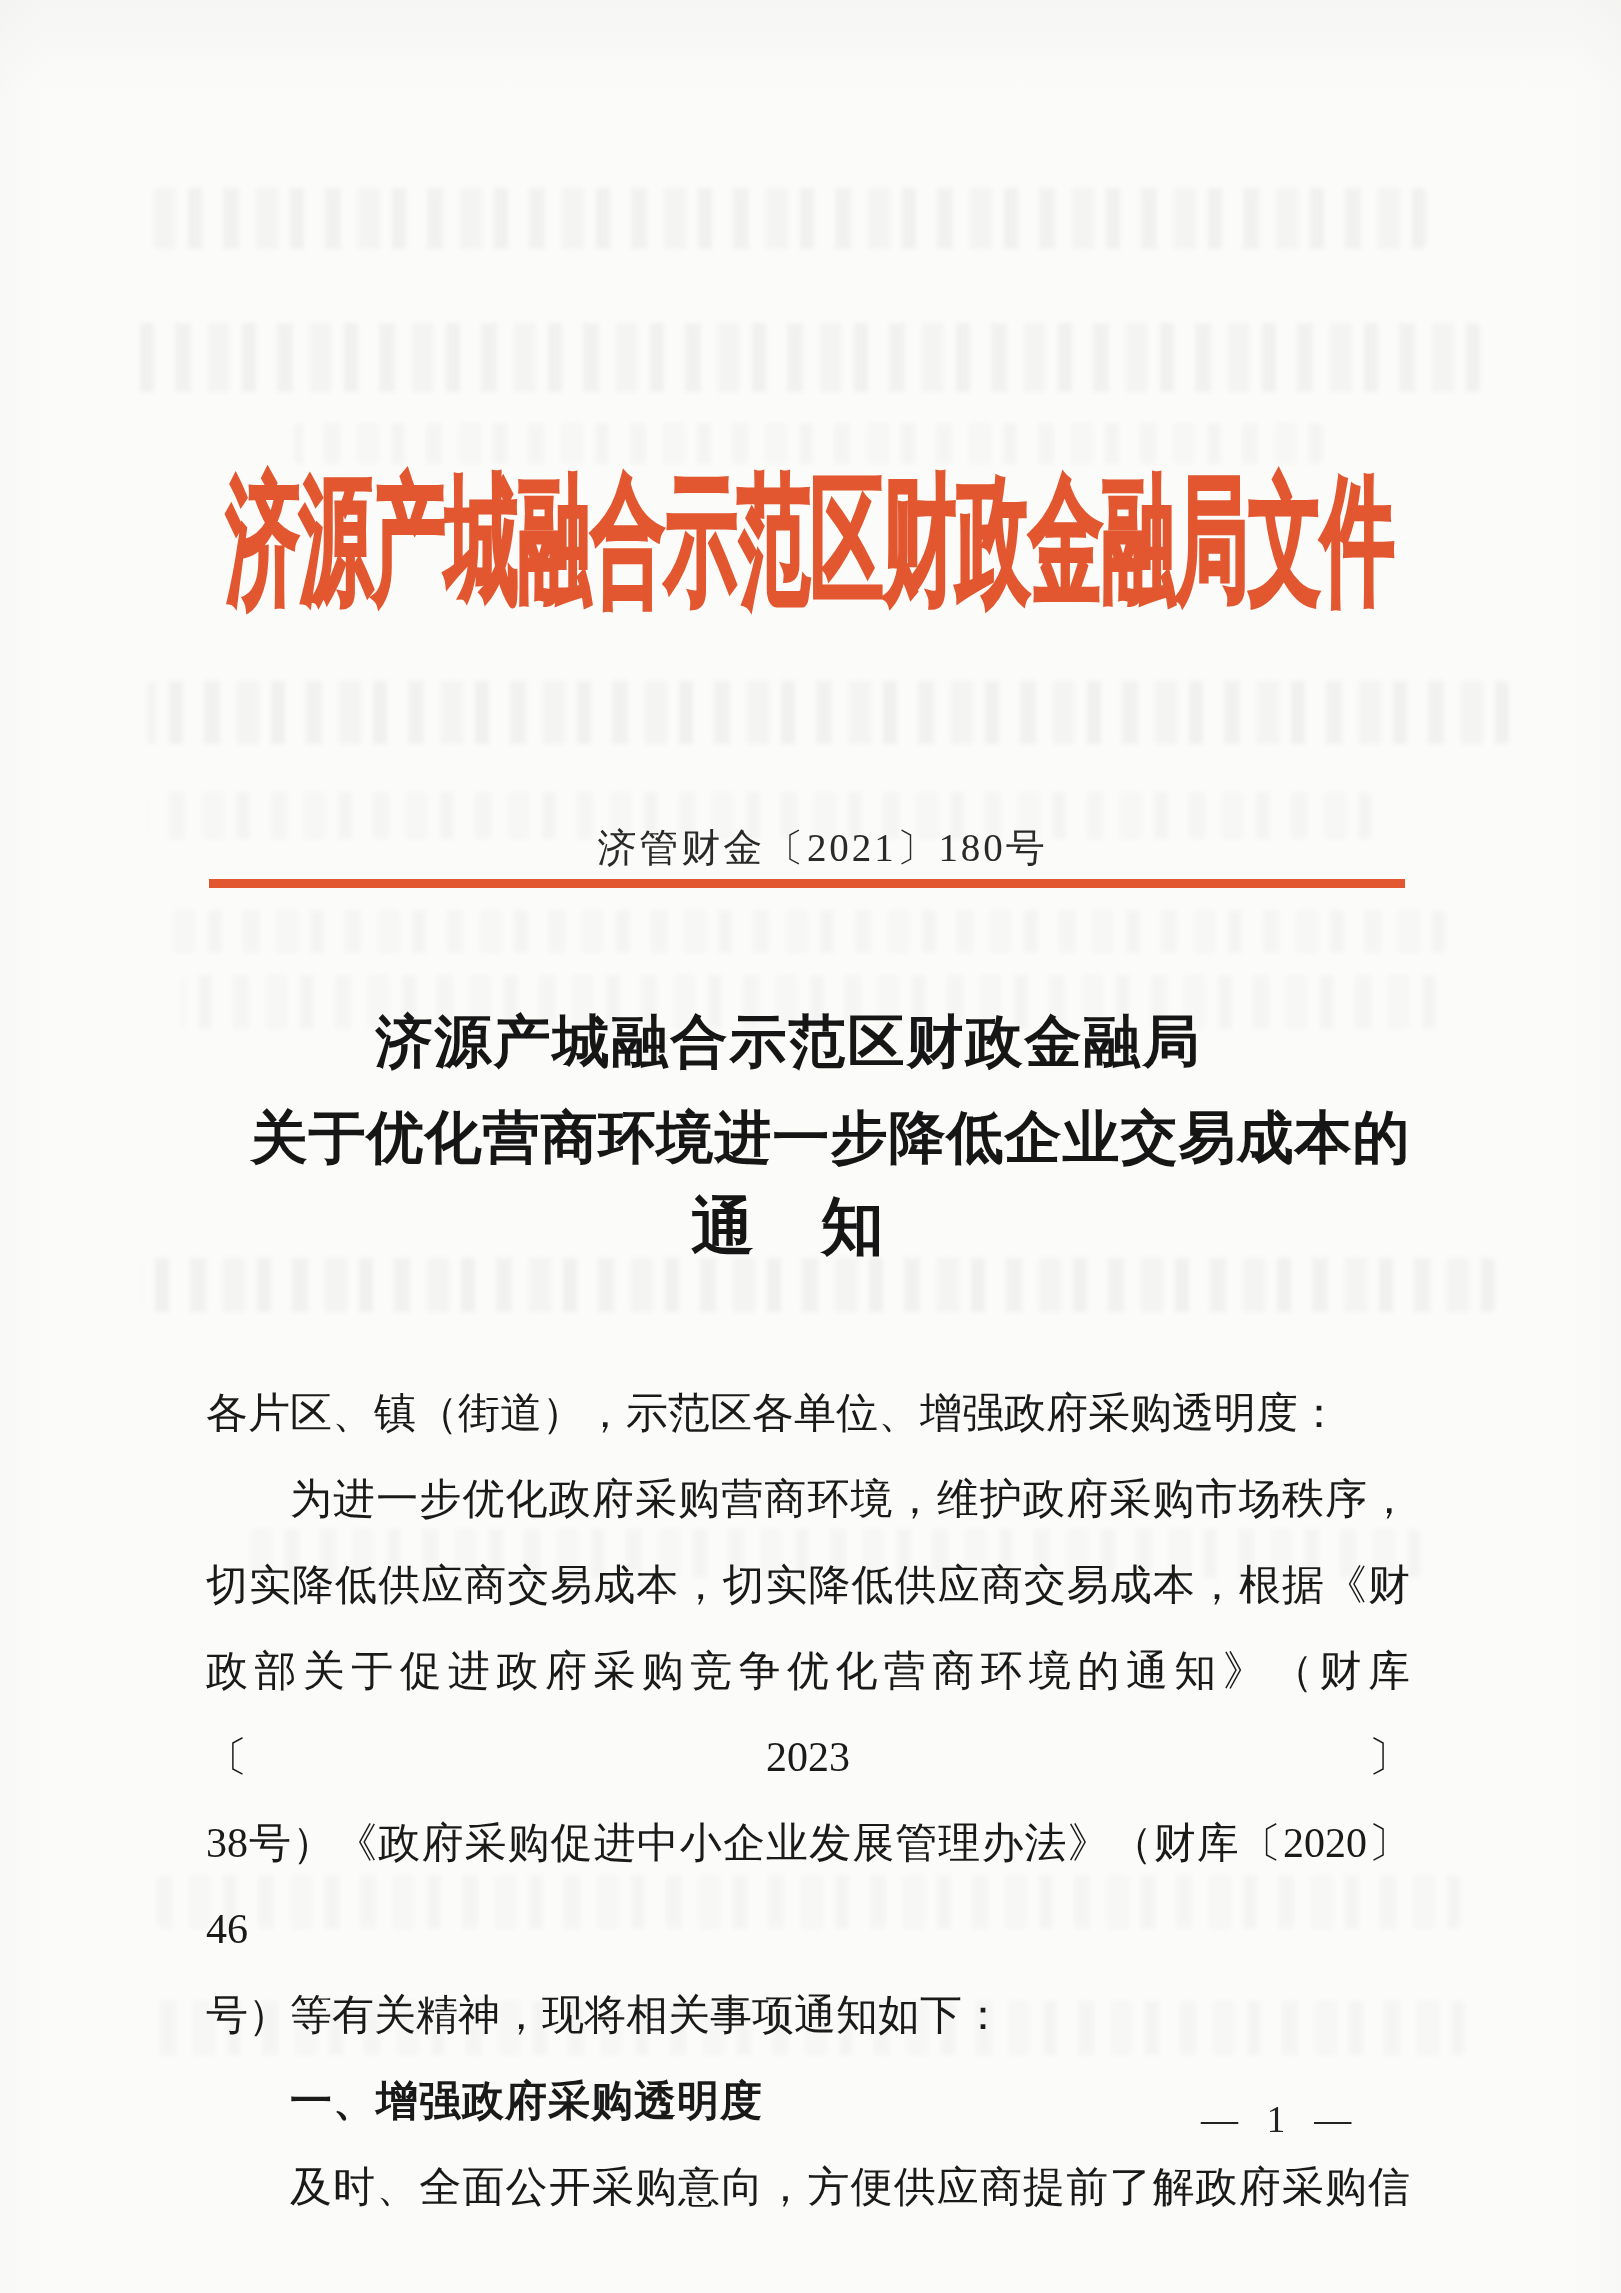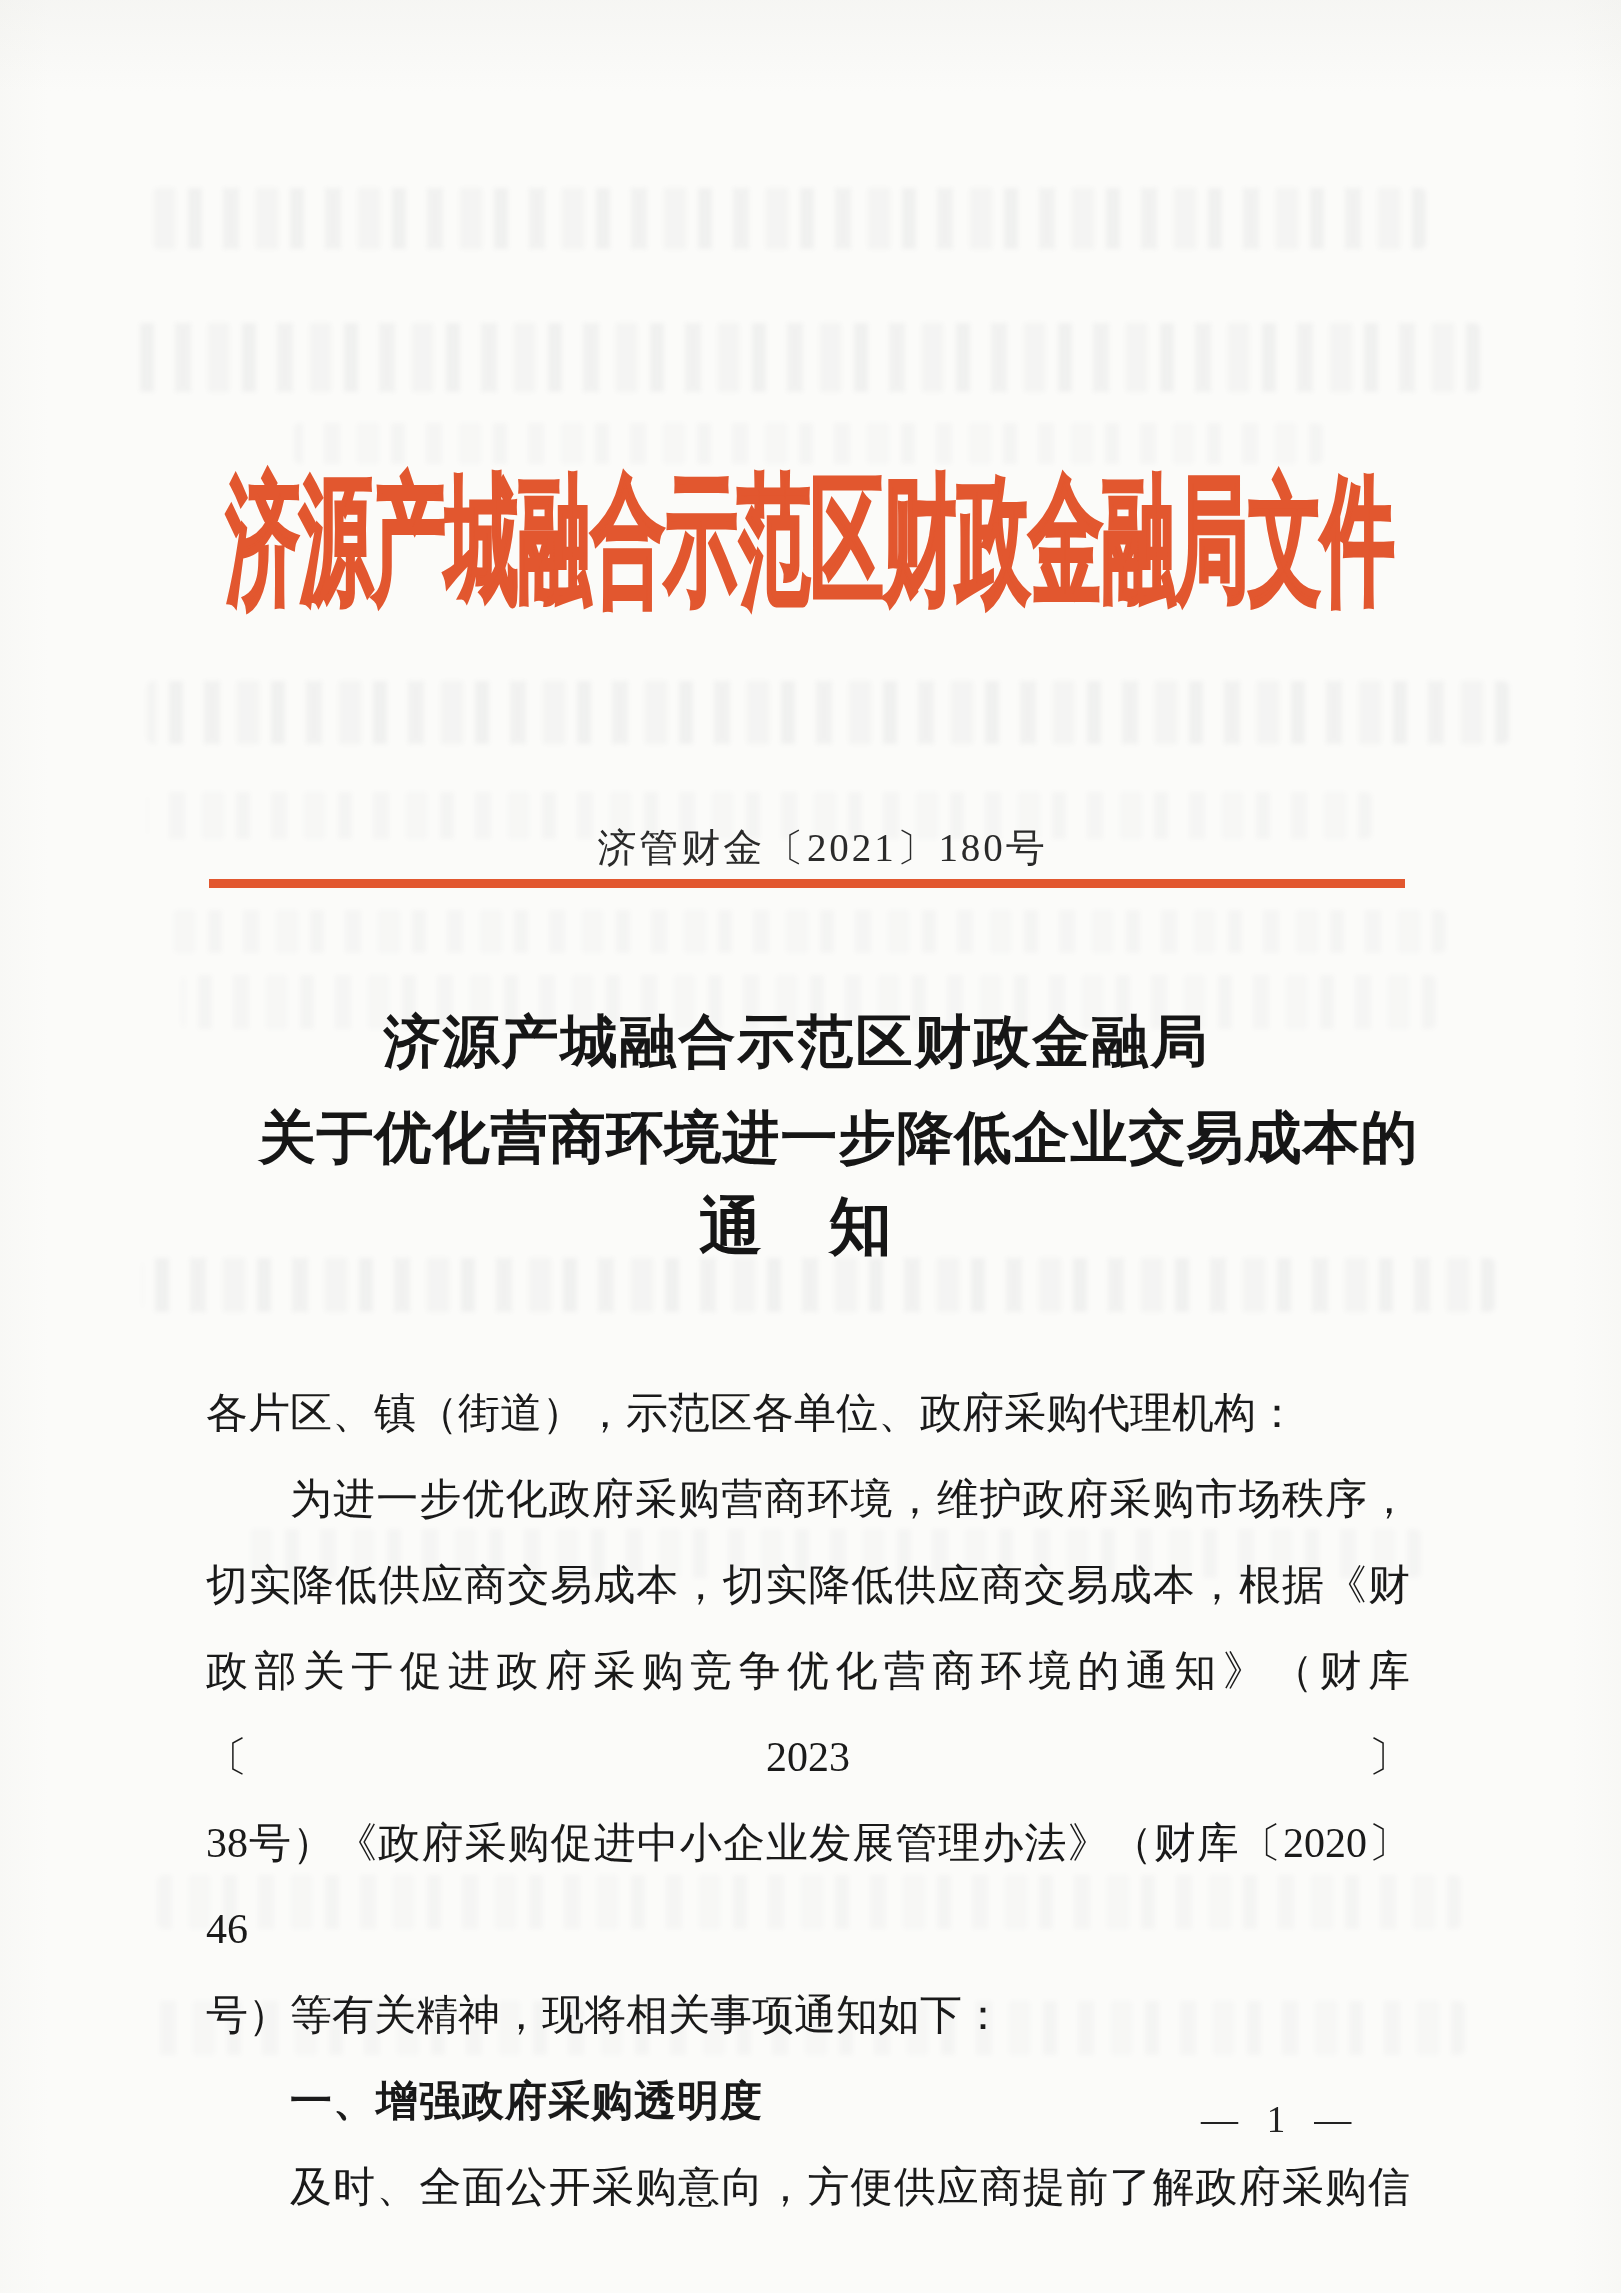--- a/index.html
+++ b/index.html
@@ -85,21 +85,20 @@
   
   .doc-title {
     position: absolute;
     left: 0;
     width: 1577px;
     text-align: center;
     font-weight: 700;
     color: #161616;
     line-height: 1.05;
     white-space: nowrap;
-    padding-left: 8px;
   }
   .doc-title.l1 { top: 1012px; font-size: 57px; letter-spacing: 2px; }
   .doc-title.l2 { top: 1108px; font-size: 57px; letter-spacing: 1px; margin-left: 42px; }
   .doc-title.l3 { top: 1194px; font-size: 63px; letter-spacing: 2px; }
 
   
   .body-block {
     position: absolute;
     top: 1370px;
     left: 206px;
@@ -152,21 +151,21 @@
 
 <div class="doc-number">济管财金〔2021〕180号</div>
 
 <div class="red-divider"></div>
 
 <div class="doc-title l1">济源产城融合示范区财政金融局</div>
 <div class="doc-title l2">关于优化营商环境进一步降低企业交易成本的</div>
 <div class="doc-title l3">通　知</div>
 
 <div class="body-block">
-  <div class="body-line">各片区、镇（街道），示范区各单位、政府采购代理机构：</div>
+  <div class="body-line">各片区、镇（街道），示范区各单位、增强政府采购透明度：</div>
   <div class="body-line indent just">为进一步优化政府采购营商环境，维护政府采购市场秩序，</div>
   <div class="body-line just">切实降低供应商交易成本，切实降低供应商交易成本，根据《财</div>
   <div class="body-line just">政部关于促进政府采购竞争优化营商环境的通知》（财库〔2023〕</div>
   <div class="body-line just">38号）《政府采购促进中小企业发展管理办法》（财库〔2020〕46</div>
   <div class="body-line">号）等有关精神，现将相关事项通知如下：</div>
   <div class="body-line indent bold">一、增强政府采购透明度</div>
   <div class="body-line indent just">及时、全面公开采购意向，方便供应商提前了解政府采购信</div>
 </div>
 
 <div class="page-number">— 1 —</div>

